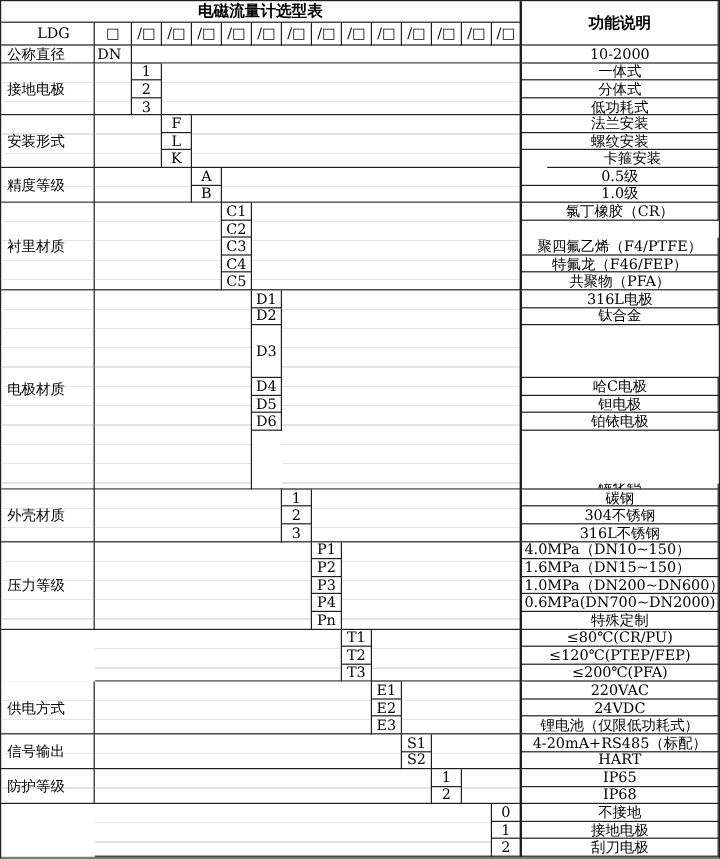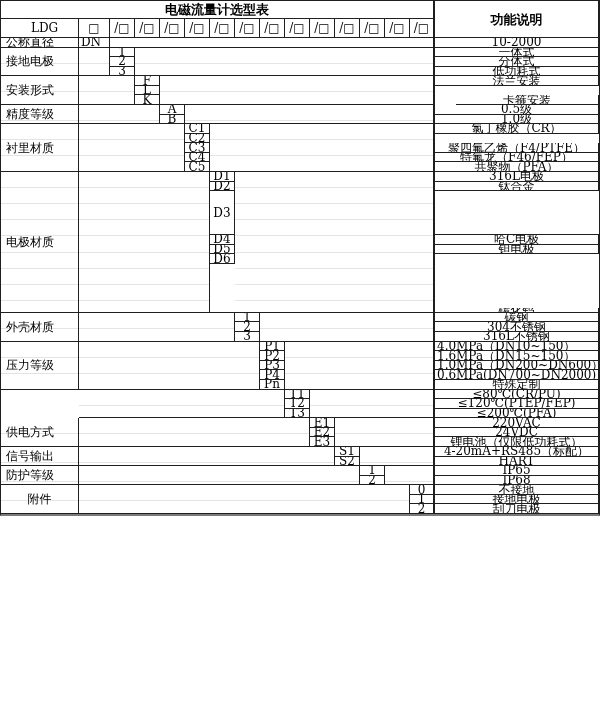--- a/index.html
+++ b/index.html
@@ -1,18 +1,18 @@
 <!DOCTYPE html>
 <html><head>
 <meta charset="utf-8">
 <style>
   html,body { margin:0; padding:0; background:#fff; }
   .table {
     box-sizing: border-box;
-    width: 600px; height: 516px;
+    width: 600px; height: 716px;
     display: grid;
     grid-template-columns: 78px 31px repeat(13, 25px) 1fr;
     grid-template-rows: 18px 19px repeat(42, 1fr);
     border: 1px solid #1f1f1f;
     border-bottom: 2px solid #7a7a7a;
     font-family: "DejaVu Serif", "Liberation Serif", serif;
     font-size: 12px;
     color: #000;
     background: #fff;
   }
@@ -78,20 +78,21 @@
     <div class="cell" style="grid-area: 4 / 16 / 5 / 17;">一体式</div>
     <div class="cell" style="grid-area: 5 / 16 / 6 / 17;">分体式</div>
     <div class="cell" style="grid-area: 6 / 16 / 7 / 17;">低功耗式</div>
     <div class="cell label grid-bg" style="grid-area: 7 / 1 / 10 / 2;">安装形式</div>
     <div class="cell grid-bg" style="grid-area: 7 / 2 / 10 / 4;"></div>
     <div class="cell" style="grid-area: 7 / 4 / 8 / 5;">F</div>
     <div class="cell" style="grid-area: 8 / 4 / 9 / 5;">L</div>
     <div class="cell" style="grid-area: 9 / 4 / 10 / 5;">K</div>
     <div class="cell grid-bg thick-right" style="grid-area: 7 / 5 / 10 / 16;"></div>
     <div class="cell" style="grid-area: 7 / 16 / 8 / 17;">法兰安装</div>
+    <div class="cell" style="grid-area: 8 / 16 / 9 / 17;">螺纹安装</div>
     <div class="cell" style="grid-area: 9 / 16 / 10 / 17; margin-left: 21px;">卡箍安装</div>
     <div class="cell label grid-bg" style="grid-area: 10 / 1 / 12 / 2;">精度等级</div>
     <div class="cell grid-bg" style="grid-area: 10 / 2 / 12 / 5;"></div>
     <div class="cell" style="grid-area: 10 / 5 / 11 / 6;">A</div>
     <div class="cell" style="grid-area: 11 / 5 / 12 / 6;">B</div>
     <div class="cell grid-bg thick-right" style="grid-area: 10 / 6 / 12 / 16;"></div>
     <div class="cell" style="grid-area: 10 / 16 / 11 / 17;">0.5级</div>
     <div class="cell" style="grid-area: 11 / 16 / 12 / 17;">1.0级</div>
     <div class="cell label grid-bg" style="grid-area: 12 / 1 / 17 / 2;">衬里材质</div>
     <div class="cell grid-bg" style="grid-area: 12 / 2 / 17 / 6;"></div>
@@ -113,20 +114,21 @@
     <div class="cell" style="grid-area: 20 / 7 / 21 / 8;">D4</div>
     <div class="cell" style="grid-area: 21 / 7 / 22 / 8;">D5</div>
     <div class="cell" style="grid-area: 22 / 7 / 23 / 8;">D6</div>
     <div class="cell" style="grid-area: 23 / 7 / 24 / 8; margin-top: 48px;">D7</div>
     <div class="cell grid-bg thick-right" style="grid-area: 17 / 8 / 24 / 16;"></div>
     <div class="cell" style="grid-area: 17 / 16 / 18 / 17;">316L电极</div>
     <div class="cell" style="grid-area: 18 / 16 / 19 / 17;">钛合金</div>
     <div class="cell" style="grid-area: 19 / 16 / 20 / 17; margin-top: 43px;">哈B电极</div>
     <div class="cell" style="grid-area: 20 / 16 / 21 / 17;">哈C电极</div>
     <div class="cell" style="grid-area: 21 / 16 / 22 / 17;">钽电极</div>
+    <div class="cell" style="grid-area: 22 / 16 / 23 / 17;">铂铱电极</div>
     <div class="cell" style="grid-area: 23 / 16 / 24 / 17; margin-top: 44px;">碳化钨</div>
     <div class="cell label grid-bg" style="grid-area: 24 / 1 / 27 / 2;">外壳材质</div>
     <div class="cell grid-bg" style="grid-area: 24 / 2 / 27 / 8;"></div>
     <div class="cell" style="grid-area: 24 / 8 / 25 / 9;">1</div>
     <div class="cell" style="grid-area: 25 / 8 / 26 / 9;">2</div>
     <div class="cell" style="grid-area: 26 / 8 / 27 / 9;">3</div>
     <div class="cell grid-bg thick-right" style="grid-area: 24 / 9 / 27 / 16;"></div>
     <div class="cell" style="grid-area: 24 / 16 / 25 / 17;">碳钢</div>
     <div class="cell" style="grid-area: 25 / 16 / 26 / 17;">304不锈钢</div>
     <div class="cell" style="grid-area: 26 / 16 / 27 / 17;">316L不锈钢</div>
@@ -167,21 +169,20 @@
     <div class="cell grid-bg thick-right" style="grid-area: 38 / 13 / 40 / 16;"></div>
     <div class="cell" style="grid-area: 38 / 16 / 39 / 17;">4-20mA+RS485（标配）</div>
     <div class="cell" style="grid-area: 39 / 16 / 40 / 17;">HART</div>
     <div class="cell label grid-bg" style="grid-area: 40 / 1 / 42 / 2;">防护等级</div>
     <div class="cell grid-bg" style="grid-area: 40 / 2 / 42 / 13;"></div>
     <div class="cell" style="grid-area: 40 / 13 / 41 / 14;">1</div>
     <div class="cell" style="grid-area: 41 / 13 / 42 / 14;">2</div>
     <div class="cell grid-bg thick-right" style="grid-area: 40 / 14 / 42 / 16;"></div>
     <div class="cell" style="grid-area: 40 / 16 / 41 / 17;">IP65</div>
     <div class="cell" style="grid-area: 41 / 16 / 42 / 17;">IP68</div>
-    <div class="cell label grid-bg label-center" style="grid-area: 42 / 1 / 45 / 2;">附件</div>
     <div class="cell grid-bg" style="grid-area: 42 / 2 / 45 / 15;"></div>
     <div class="cell thick-right" style="grid-area: 42 / 15 / 43 / 16;">0</div>
     <div class="cell thick-right" style="grid-area: 43 / 15 / 44 / 16;">1</div>
     <div class="cell thick-right" style="grid-area: 44 / 15 / 45 / 16;">2</div>
     <div class="cell" style="grid-area: 42 / 16 / 43 / 17;">不接地</div>
     <div class="cell" style="grid-area: 43 / 16 / 44 / 17;">接地电极</div>
     <div class="cell" style="grid-area: 44 / 16 / 45 / 17;">刮刀电极</div>
   </div>
 
 </body></html>

